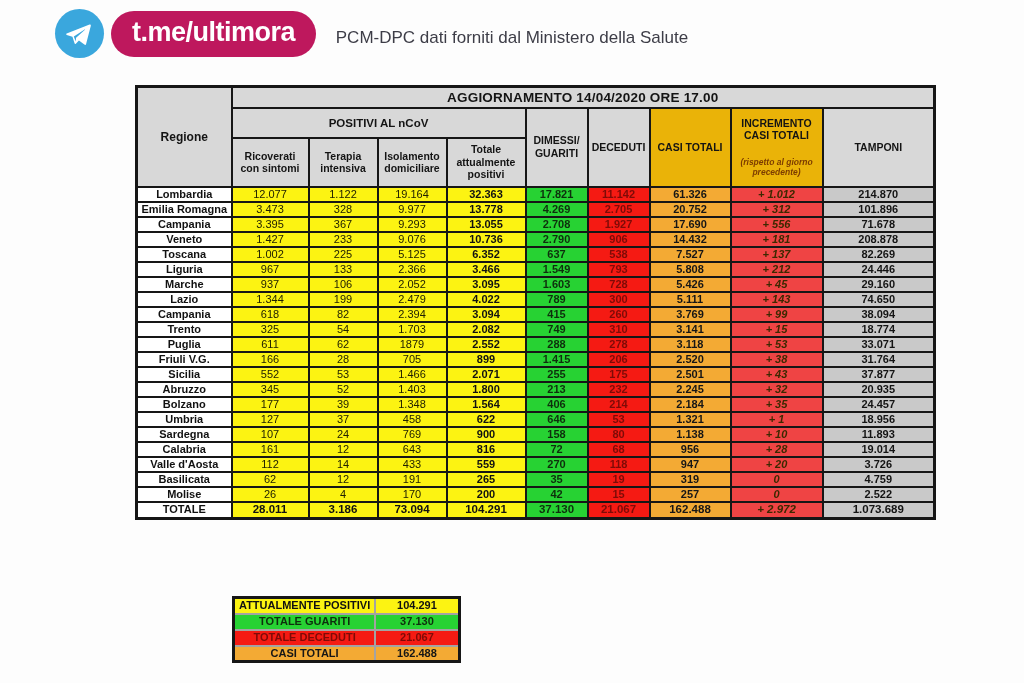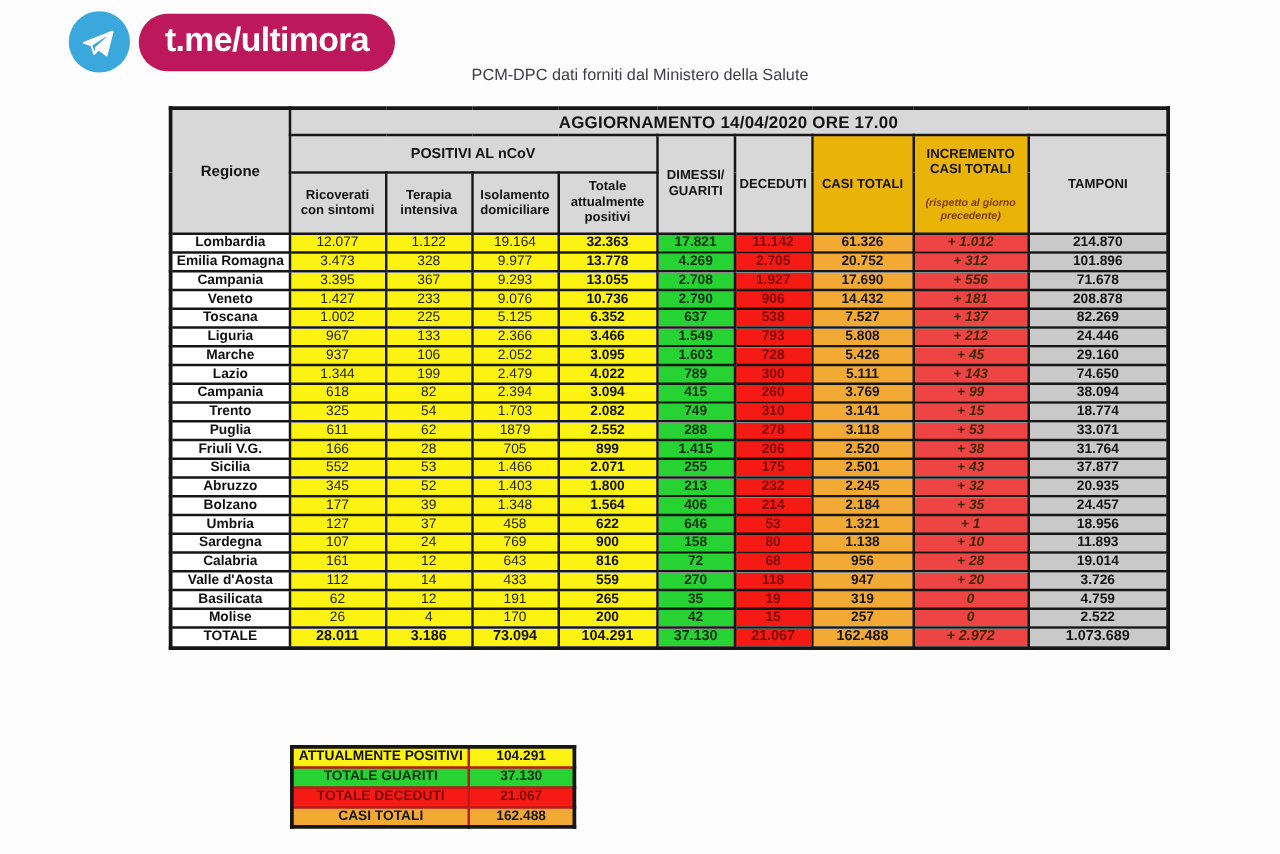--- a/index.html
+++ b/index.html
@@ -19,21 +19,21 @@
     flex:0 0 auto;
   }
   .tg-circle svg { width:28px; height:28px; margin:3px 3px 0 0; }
   .pill {
     margin-left:7px; background:#be185d; color:#ffffff;
     font-weight:bold; font-size:27px; line-height:1;
     padding:8px 21px 11px 21px; border-radius:26px; letter-spacing:-0.5px;
   }
   .source {
     position:absolute; top:28px; left:312px; width:400px; text-align:center;
-    font-size:13px; color:#3d3d47;margin-top:24px;
+    font-size:17px; color:#3d3d47;
   }
 
   
   table.main {
     position:absolute; left:135px; top:85px;
     border-collapse:collapse; table-layout:fixed;
     border:3px solid #161616;
   }
   table.main th, table.main td {
     border:2px solid #161616; padding:0 2px;
@@ -61,21 +61,21 @@
   tfoot td { height:17px; font-weight:bold; font-size:11.5px; }
   tfoot td.c-oi { font-weight:bold; }
 
   
   table.legend {
     position:absolute; left:232px; top:596px;
     border-collapse:collapse; table-layout:fixed;
     border:3px solid #161616;
   }
   table.legend td {
-    border:2px solid #b91c1c; height:16px;
+    border:2px solid #a3a3a3; height:16px;
     text-align:center; font-weight:bold; font-size:11px; padding:0 4px;
     white-space:nowrap;
   }
   .lg-yellow { background:#fcf312; color:#111; }
   .lg-green  { background:#27d233; color:#0e2f0d; }
   .lg-red    { background:#f51a13; color:#7e0b07; }
   .lg-orange { background:#f3aa34; color:#161616; }
 </style>
 </head>
 <body>

